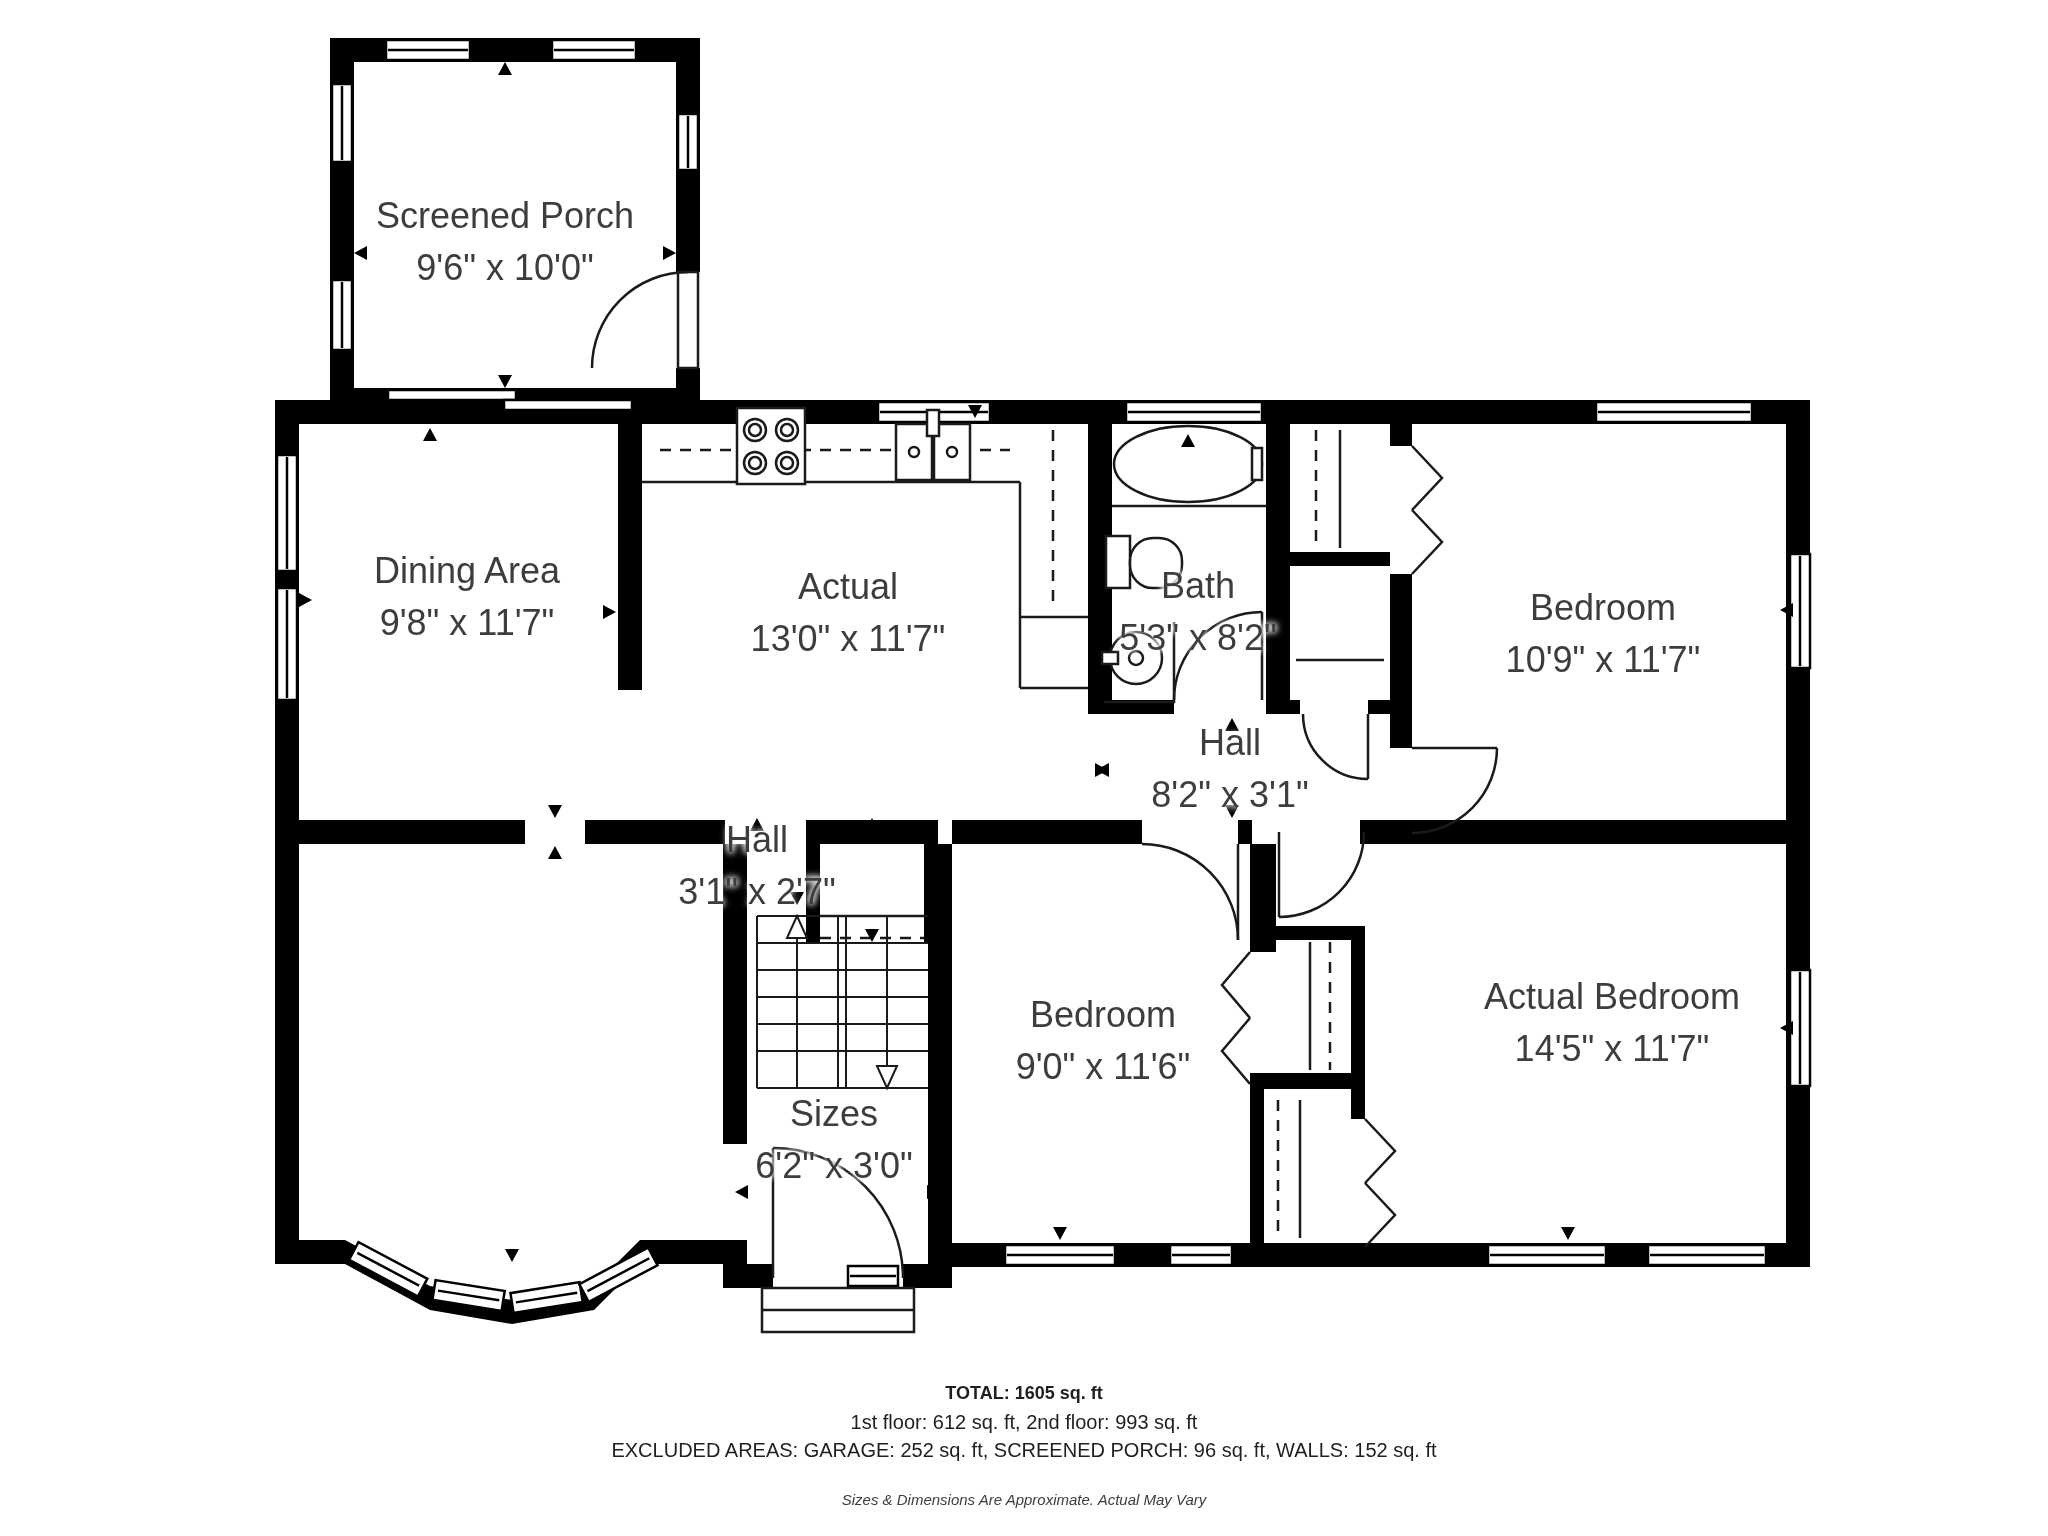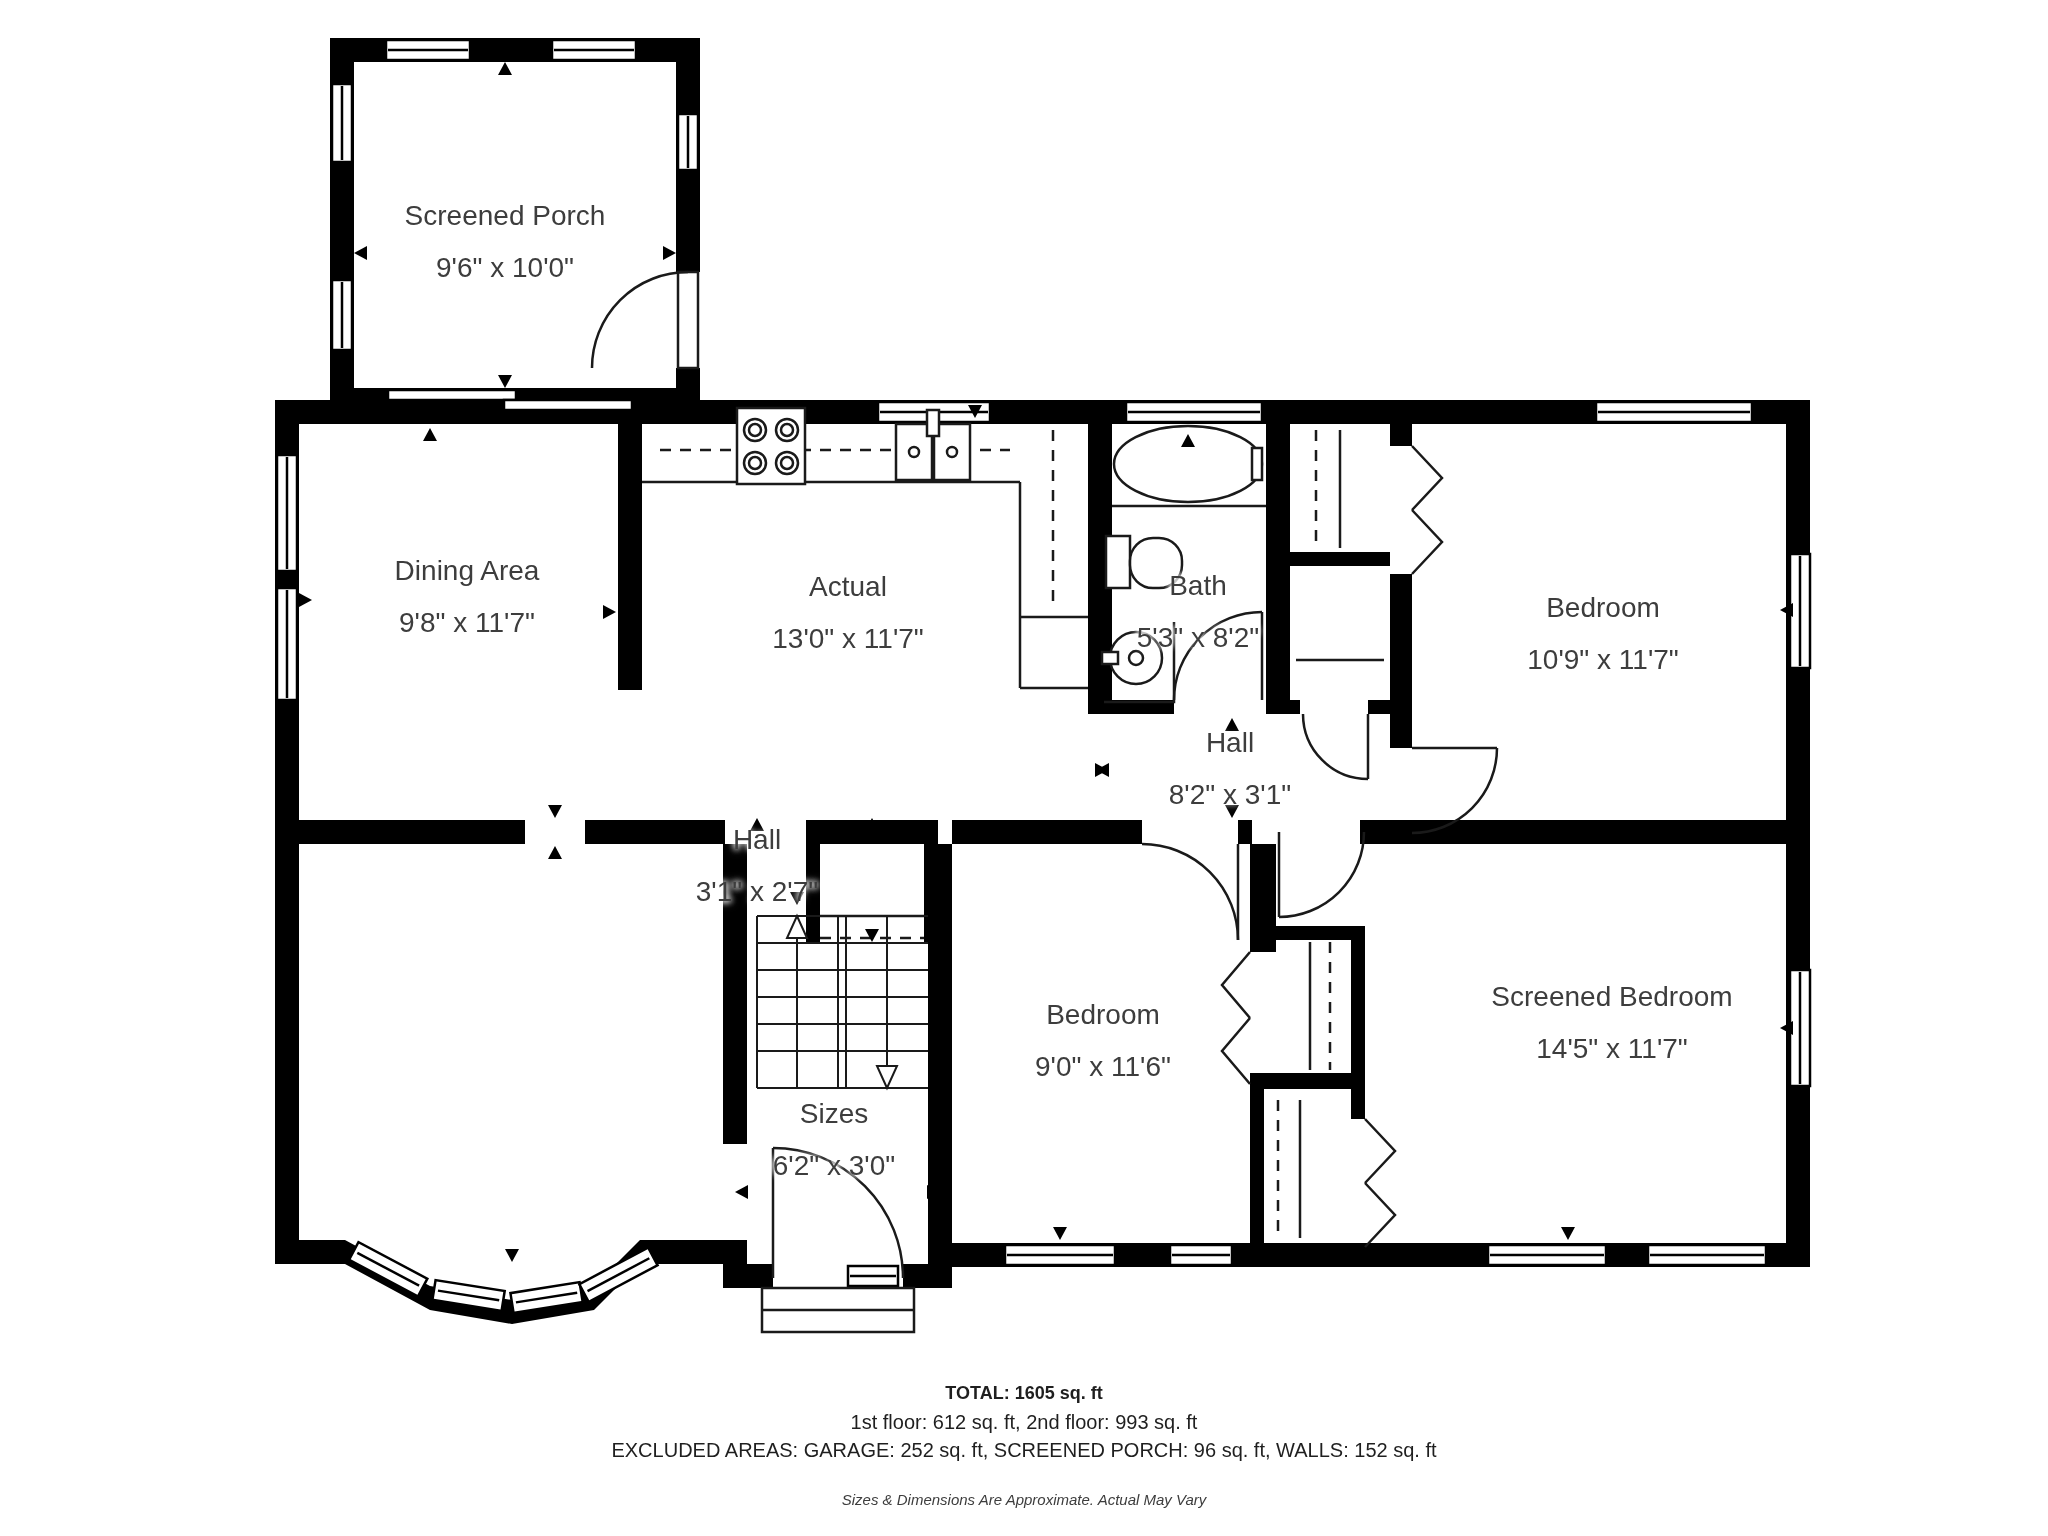--- a/index.html
+++ b/index.html
@@ -1,21 +1,21 @@
 <!DOCTYPE html>
 <html><head>
 <meta charset="utf-8">
 <style>
   html,body{margin:0;padding:0;background:#fff;}
   body{width:2048px;height:1536px;position:relative;overflow:hidden;
        font-family:"Liberation Sans","DejaVu Sans",sans-serif;}
   #plan-canvas{position:absolute;left:0;top:0;width:2048px;height:1536px;}
   svg{position:absolute;left:0;top:0;}
   .room-label{position:absolute;transform:translate(-50%,-50%);text-align:center;
-      color:#3d3d3d;font-size:28px;line-height:52px;white-space:nowrap;
+      color:#3d3d3d;font-size:36px;line-height:52px;white-space:nowrap;
       text-shadow:0 0 6px #fff,0 0 6px #fff,0 0 10px #fff;}
   .summary{position:absolute;left:0;top:1378px;width:2048px;text-align:center;color:#1f1f1f;}
   .sum-total{font-size:18px;font-weight:700;line-height:30px;}
   .sum-line{font-size:20px;line-height:28px;}
   .sum-disc{font-size:15px;color:#3d3d3d;margin-top:28px;line-height:16px;font-style:italic;}
 </style>
 </head>
 <body>
 
 <div id="plan-canvas">
@@ -349,21 +349,21 @@
   </div>
   <div class="room-label" style="left:757px;top:866px">
     <div>Hall</div>
     <div>3'1" x 2'7"</div>
   </div>
   <div class="room-label" style="left:1103px;top:1041px">
     <div>Bedroom</div>
     <div>9'0" x 11'6"</div>
   </div>
   <div class="room-label" style="left:1612px;top:1023px">
-    <div>Screened Bedroom</div>
+    <div>Actual Bedroom</div>
     <div>14'5" x 11'7"</div>
   </div>
   <div class="room-label" style="left:834px;top:1140px">
     <div>Sizes</div>
     <div>6'2" x 3'0"</div>
   </div>
 
   <div class="summary">
     <div class="sum-total">TOTAL: 1605 sq. ft</div>
     <div class="sum-line">1st floor: 612 sq. ft, 2nd floor: 993 sq. ft</div>

